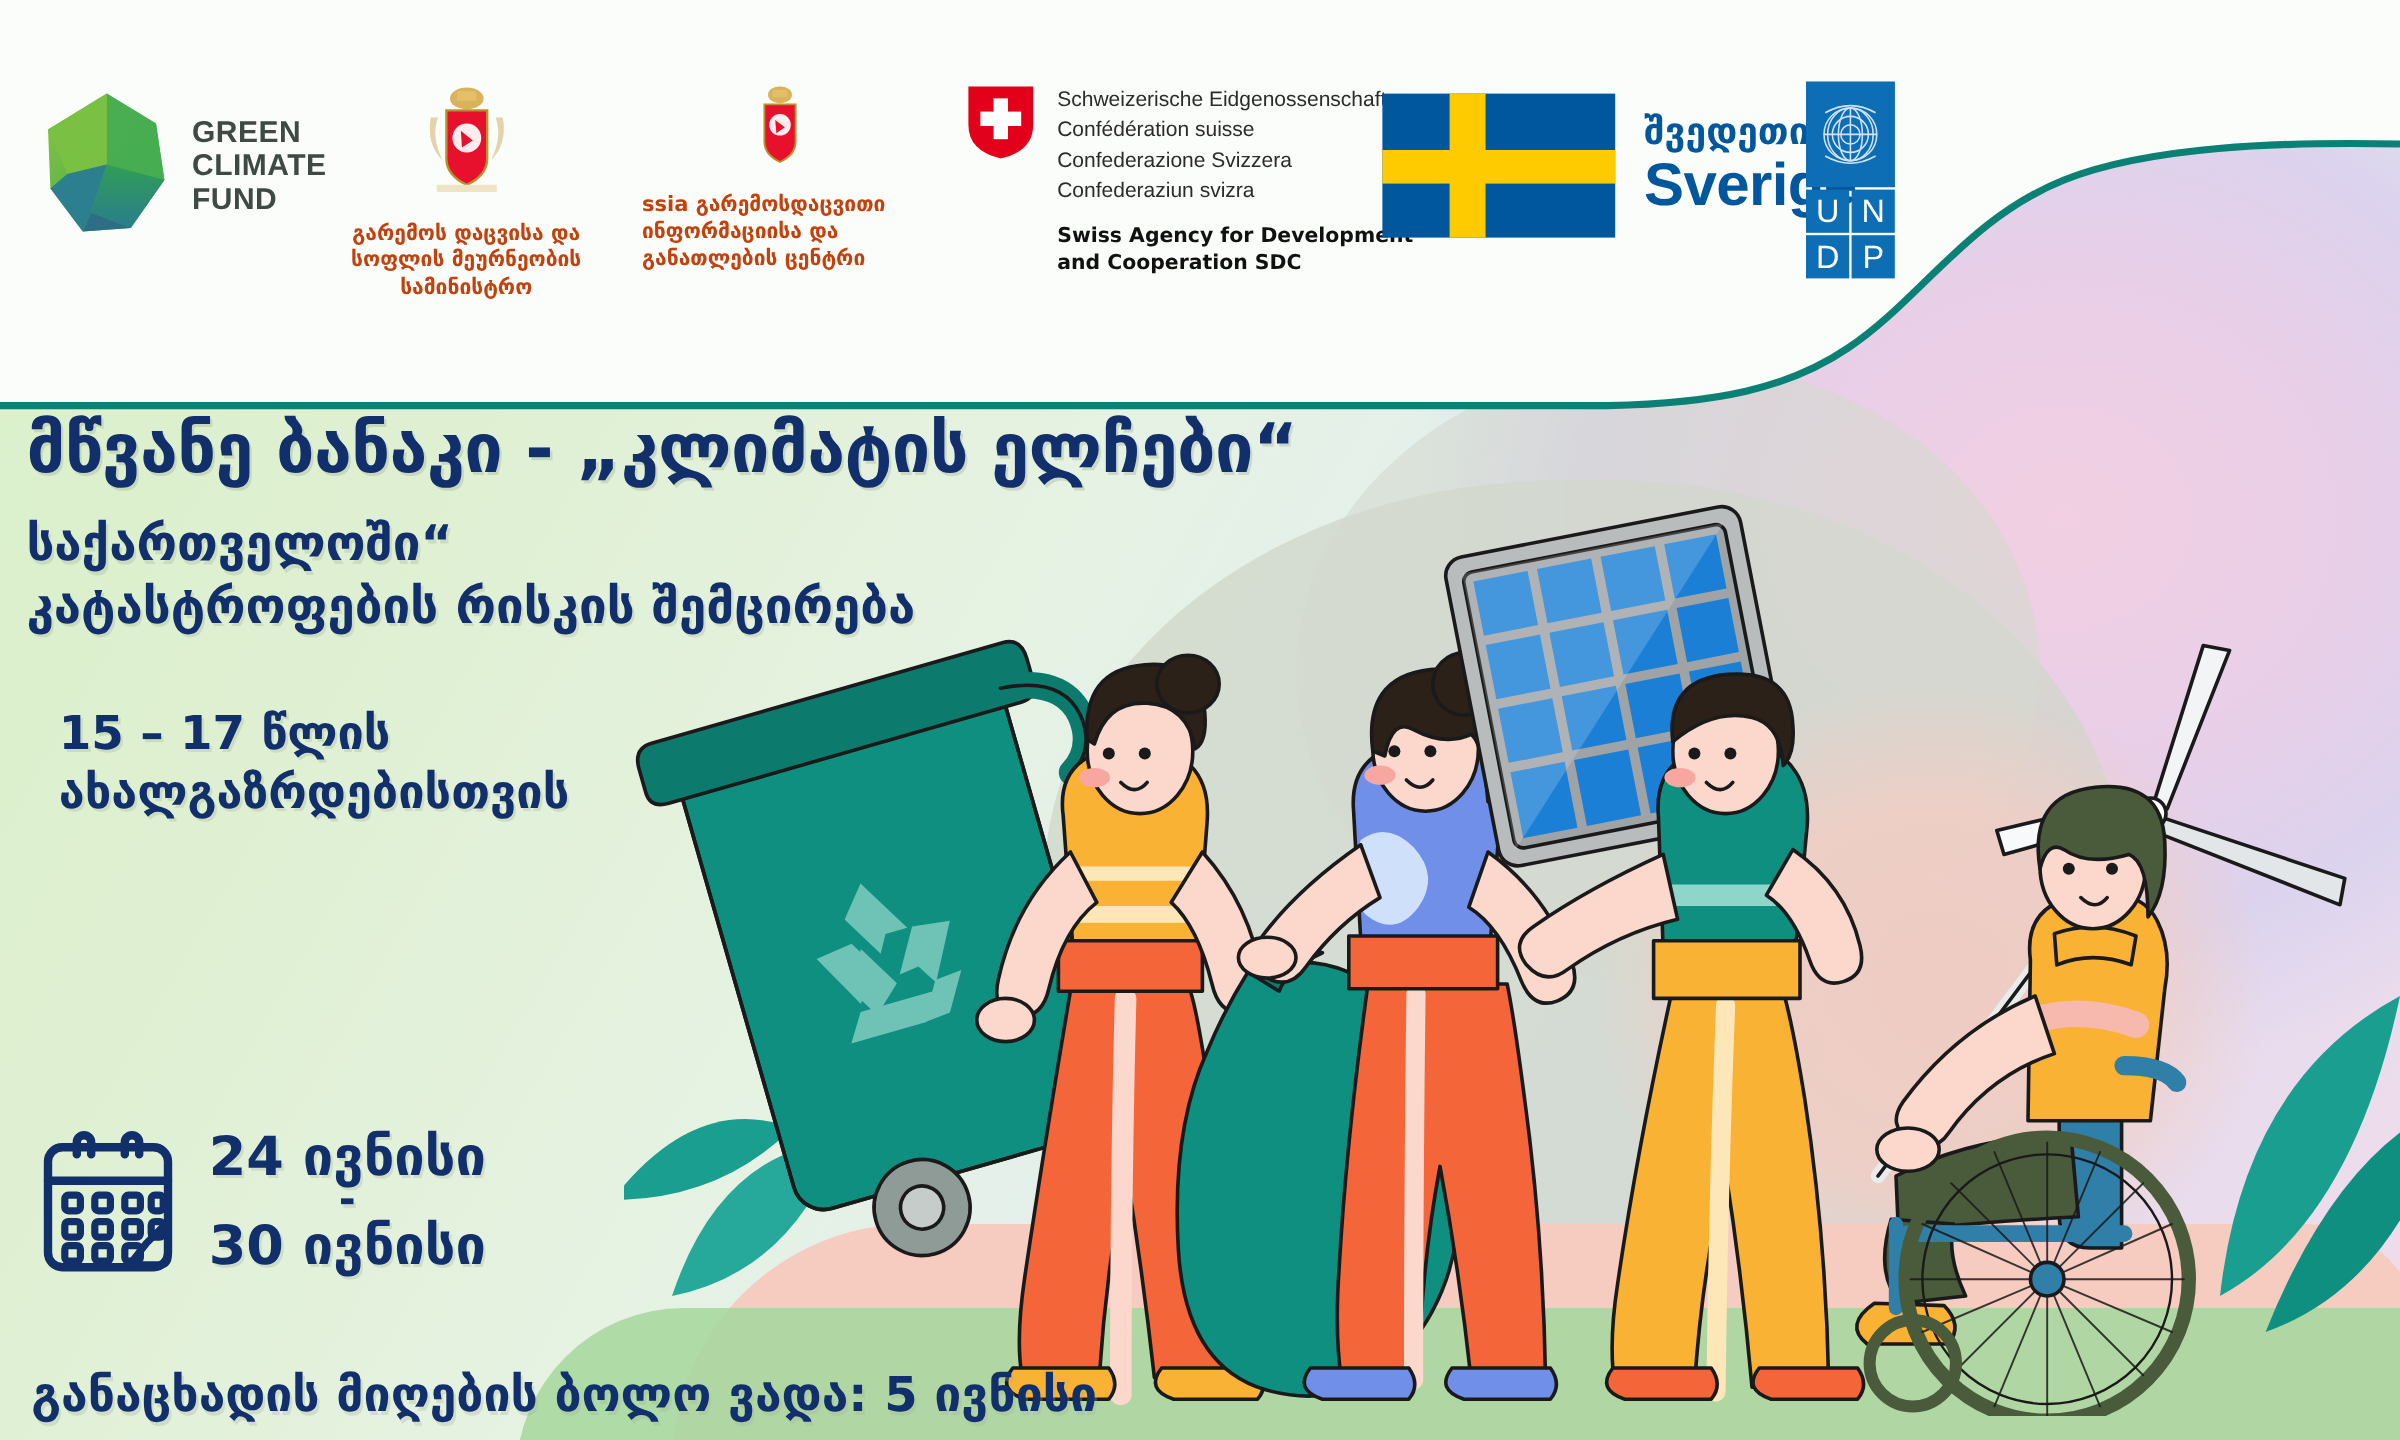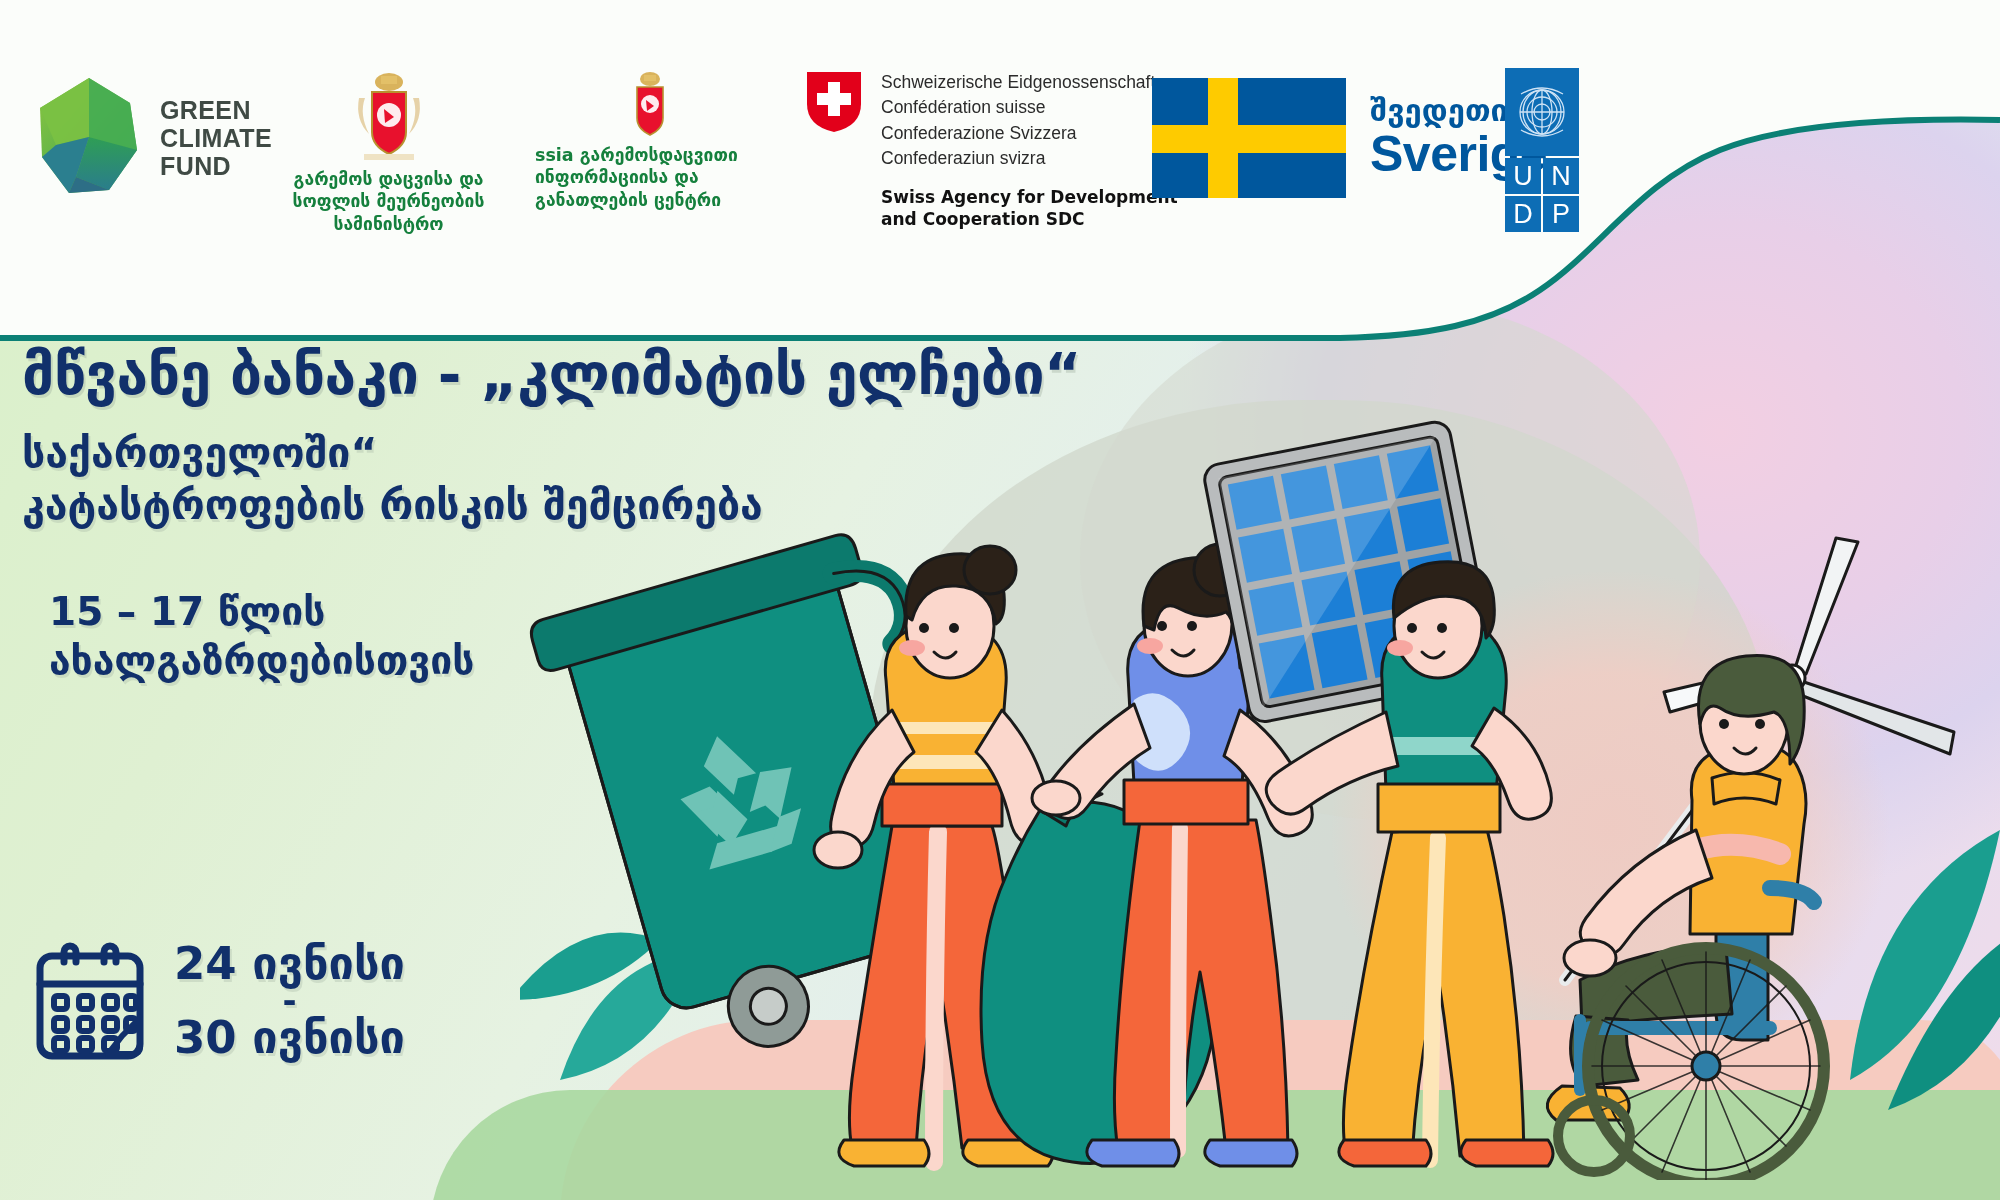--- a/index.html
+++ b/index.html
@@ -32,21 +32,21 @@
 
   .gcf{left:34px;top:75px;}
   .gcf-mark{width:110px;height:125px;position:relative;}
   .gcf-txt{margin-left:16px;color:#3f4a44;font-weight:700;font-size:25px;line-height:1.12;letter-spacing:.4px;
      font-family:"Liberation Sans",sans-serif;}
 
   .moepa{left:266px;top:70px;width:245px;text-align:center;}
   .cenn{left:535px;top:70px;width:230px;}
   .crest{width:70px;height:98px;margin:0 auto;position:relative;}
   .crest-small{width:52px;height:74px;}
-  .geo-txt{font-size:17.5px;font-weight:700;color:#15803d;line-height:1.28;margin-top:0;
+  .geo-txt{font-size:17.5px;font-weight:700;color:#c2410c;line-height:1.28;margin-top:16px;
      font-family:"DejaVu Sans",sans-serif;}
   .geo-txt.left{text-align:left;}
 
   .sdc{left:805px;top:70px;display:flex;align-items:flex-start;}
   .shield{width:58px;height:64px;position:relative;margin-right:18px;}
   .sdc-lines{font-size:17.5px;color:#2b2b2b;line-height:1.45;font-family:"Liberation Sans",sans-serif;}
   .sdc-bold{font-weight:700;font-size:17px;color:#111;line-height:1.35;margin-top:14px;}
 
   .sweden{left:1152px;top:78px;display:flex;align-items:center;}
   .flag{width:194px;height:120px;position:relative;background:#00579d;}
@@ -463,14 +463,15 @@
         <path d="M88 96 l18 -18 v30 a6 6 0 0 1 -6 6 h-26z" fill="none" stroke="#11306b" stroke-width="6" stroke-linejoin="round"></path>
       </svg>
     </div>
     <div class="dates">
       <div>24 ივნისი</div>
       <div class="dash">-</div>
       <div>30 ივნისი</div>
     </div>
   </div>
 
+  <div class="deadline">განაცხადის მიღების ბოლო ვადა: 5 ივნისი</div>
 
 </div>
 
 </body></html>

